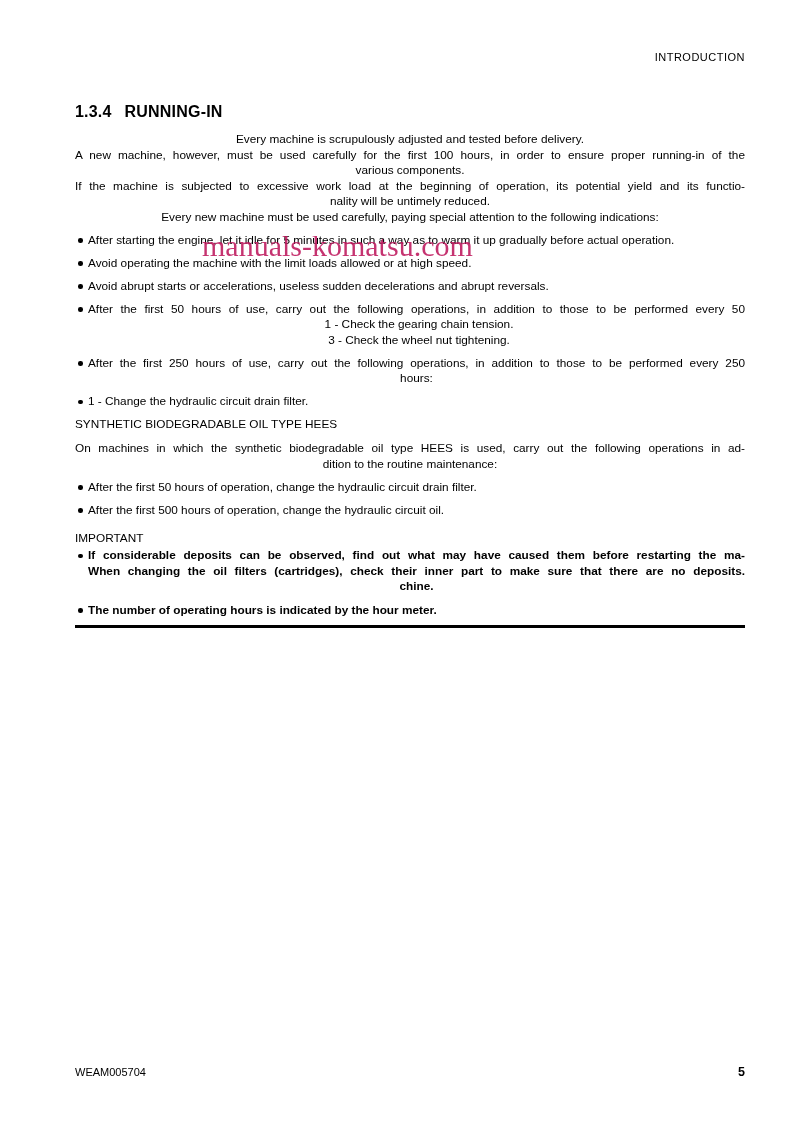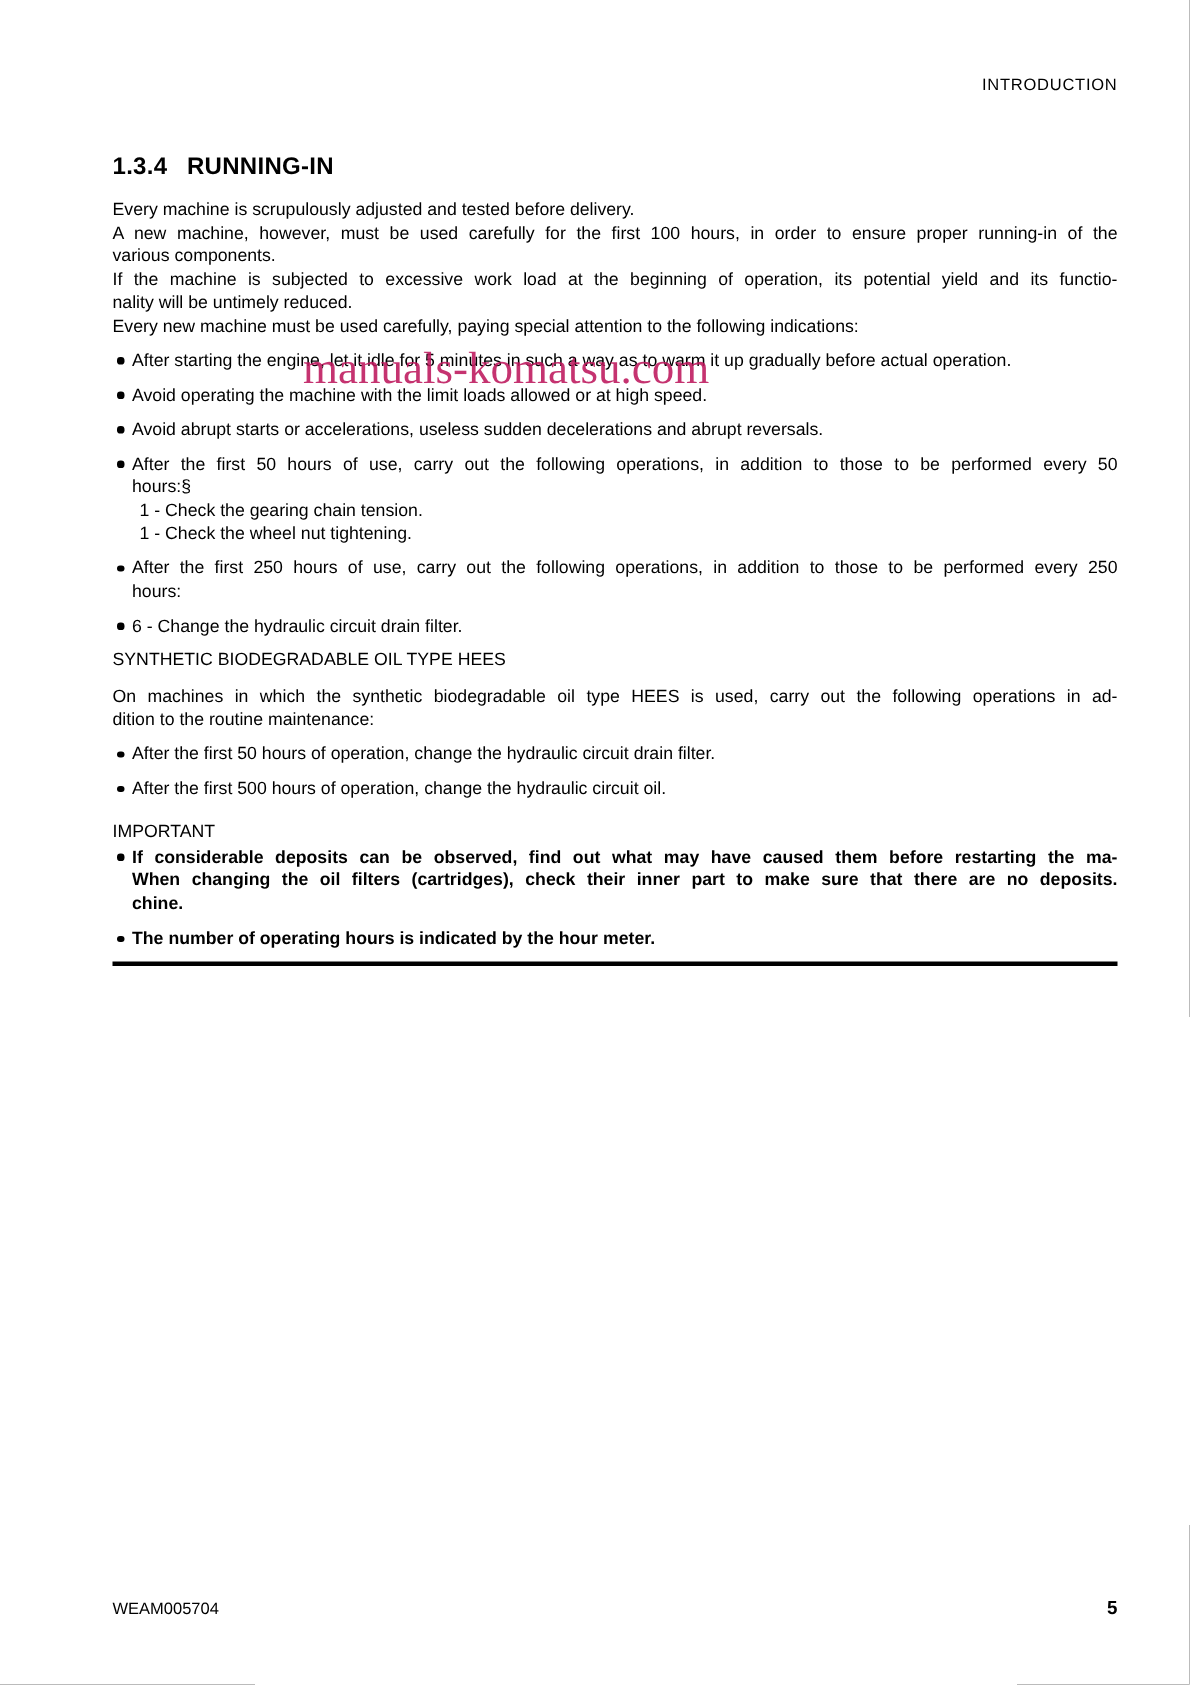--- a/index.html
+++ b/index.html
@@ -10,21 +10,21 @@
     font-size:11.8px; line-height:15.5px; color:#000;
   }
   .header {
     position:absolute; top:50px; left:75px; width:670px;
     text-align:right; font-size:11px; letter-spacing:0.5px;
   }
   .content { position:absolute; top:101px; left:75px; width:670px; }
   .title { margin:0; font-size:16px; font-weight:bold; line-height:22px; letter-spacing:0.2px; }
   .title .num { margin-right:13px; }
   .para { margin-top:9px; }
-  .line { text-align:left; }
+  .line { text-align:center; }
   .line.just { text-align:justify; text-align-last:justify; -moz-text-align-last:justify; }
   ul.blist { list-style:none; margin:0; padding:0; }
   ul.blist li { position:relative; padding-left:13px; margin-top:7.5px; }
   .dot {
     position:absolute; left:3px; top:5.5px; width:4.5px; height:4.5px;
     border-radius:50%; background:#000;
   }
   .sub .line { margin-left:5px; }
   .plain-head { margin-top:7px; }
   .imp-head { margin-top:13px; font-weight:normal; }
@@ -79,37 +79,36 @@
         <div class="btext">Avoid operating the machine with the limit loads allowed or at high speed.</div>
       </li>
       <li>
         <span class="dot"></span>
         <div class="btext">Avoid abrupt starts or accelerations, useless sudden decelerations and abrupt reversals.</div>
       </li>
       <li>
         <span class="dot"></span>
         <div class="btext">
             <div class="line just">After the first 50 hours of use, carry out the following operations, in addition to those to be performed every 50</div>
-            <div class="line">hours:§</div>
           </div>
         <div class="sub">
             <div class="line">1 - Check the gearing chain tension.</div>
-            <div class="line">1 - Check the wheel nut tightening.</div>
+            <div class="line">3 - Check the wheel nut tightening.</div>
           </div>
       </li>
       <li>
         <span class="dot"></span>
         <div class="btext">
             <div class="line just">After the first 250 hours of use, carry out the following operations, in addition to those to be performed every 250</div>
             <div class="line">hours:</div>
           </div>
       </li>
       <li>
         <span class="dot"></span>
-        <div class="btext">6 - Change the hydraulic circuit drain filter.</div>
+        <div class="btext">1 - Change the hydraulic circuit drain filter.</div>
       </li>
     </ul>
 
     <div class="plain-head">SYNTHETIC BIODEGRADABLE OIL TYPE HEES</div>
 
     <div class="para">
         <div class="line just">On machines in which the synthetic biodegradable oil type HEES is used, carry out the following operations in ad-</div>
         <div class="line">dition to the routine maintenance:</div>
       </div>
 

